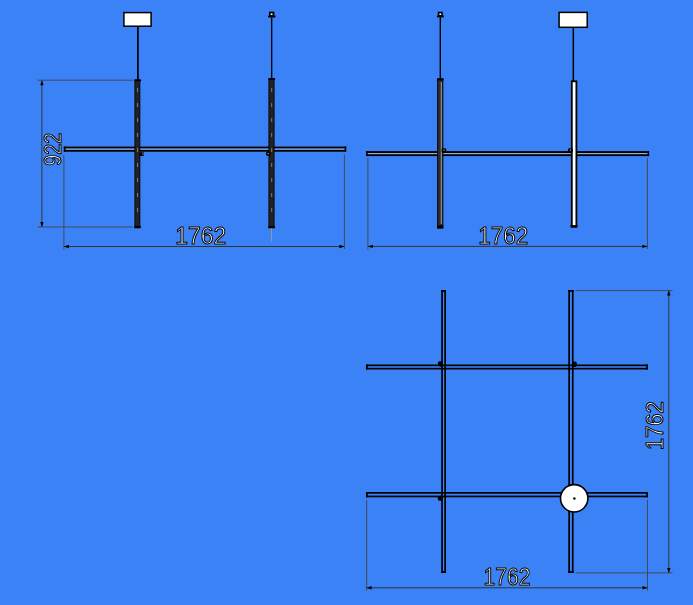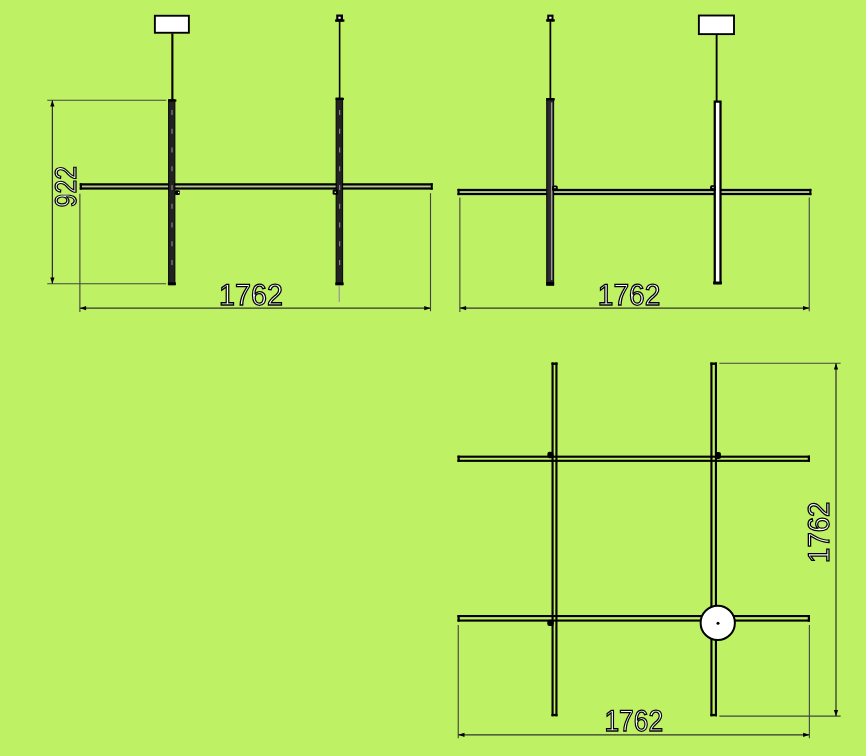--- a/index.html
+++ b/index.html
@@ -1,16 +1,16 @@
 <!DOCTYPE html>
 <html><head>
 <meta charset="utf-8">
 <style>
   html,body{margin:0;padding:0;background:#ffffff;}
-  .page{width:693px;height:605px;position:relative;background:#bef264;overflow:hidden;}
+  .page{width:693px;height:605px;position:relative;background:#3b82f6;overflow:hidden;}
   text{font-family:"Liberation Sans",sans-serif;}
 </style>
 </head>
 <body>
 <div class="page">
 <svg width="693" height="605" viewBox="0 0 693 605">
 
 <g>
   <rect x="63.8" y="146.6" width="282.4" height="1.9" fill="#000"></rect>
   <rect x="63.8" y="149.9" width="282.4" height="1.8" fill="#000"></rect>

